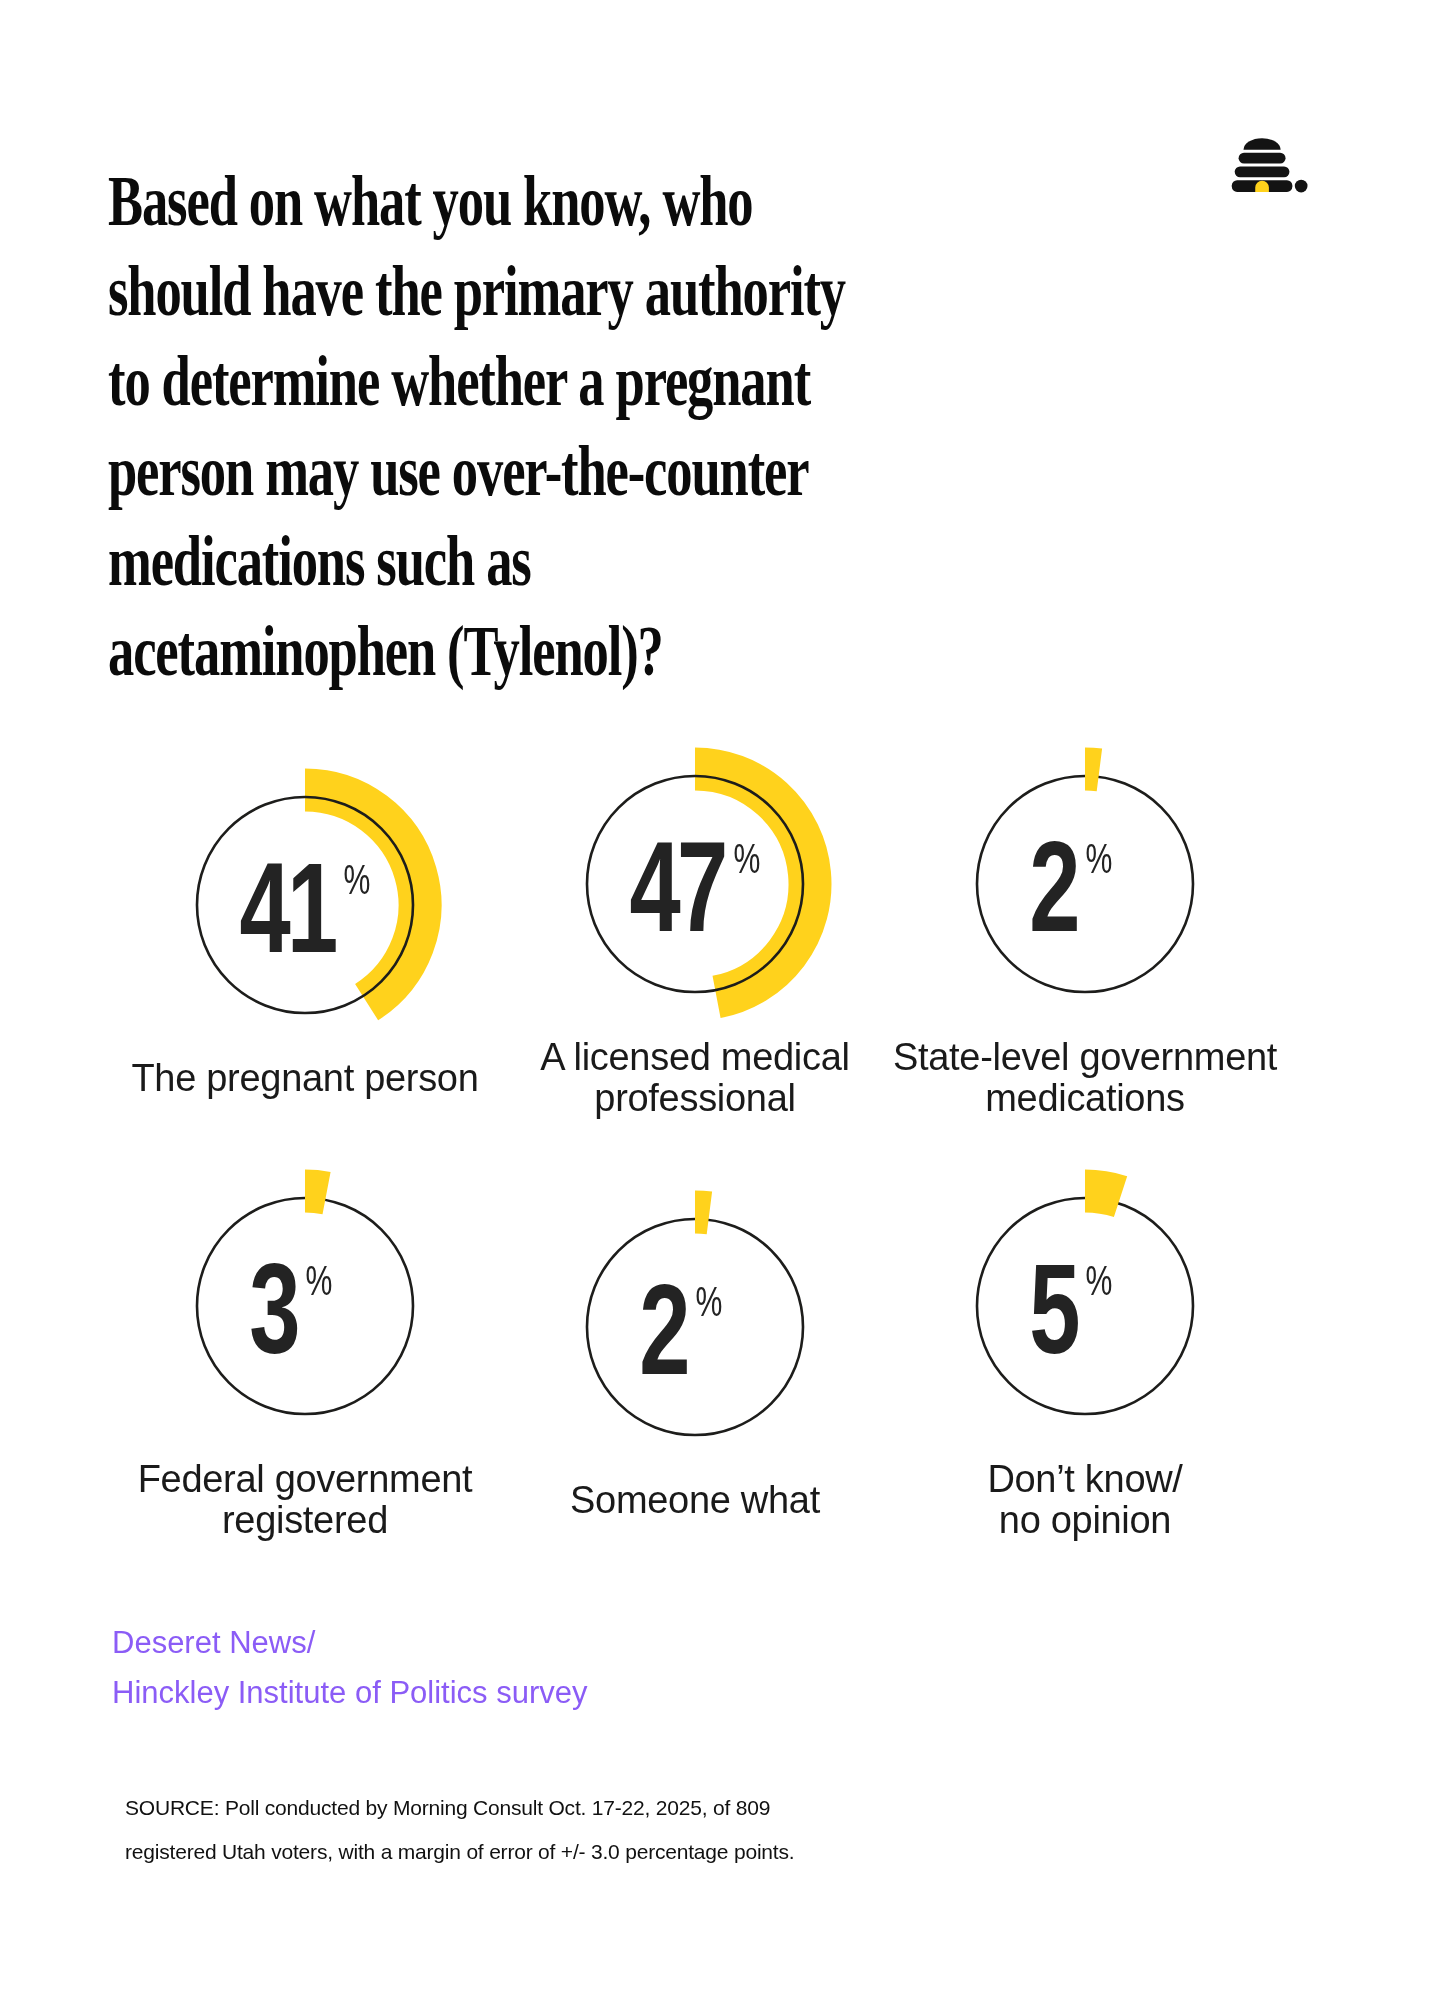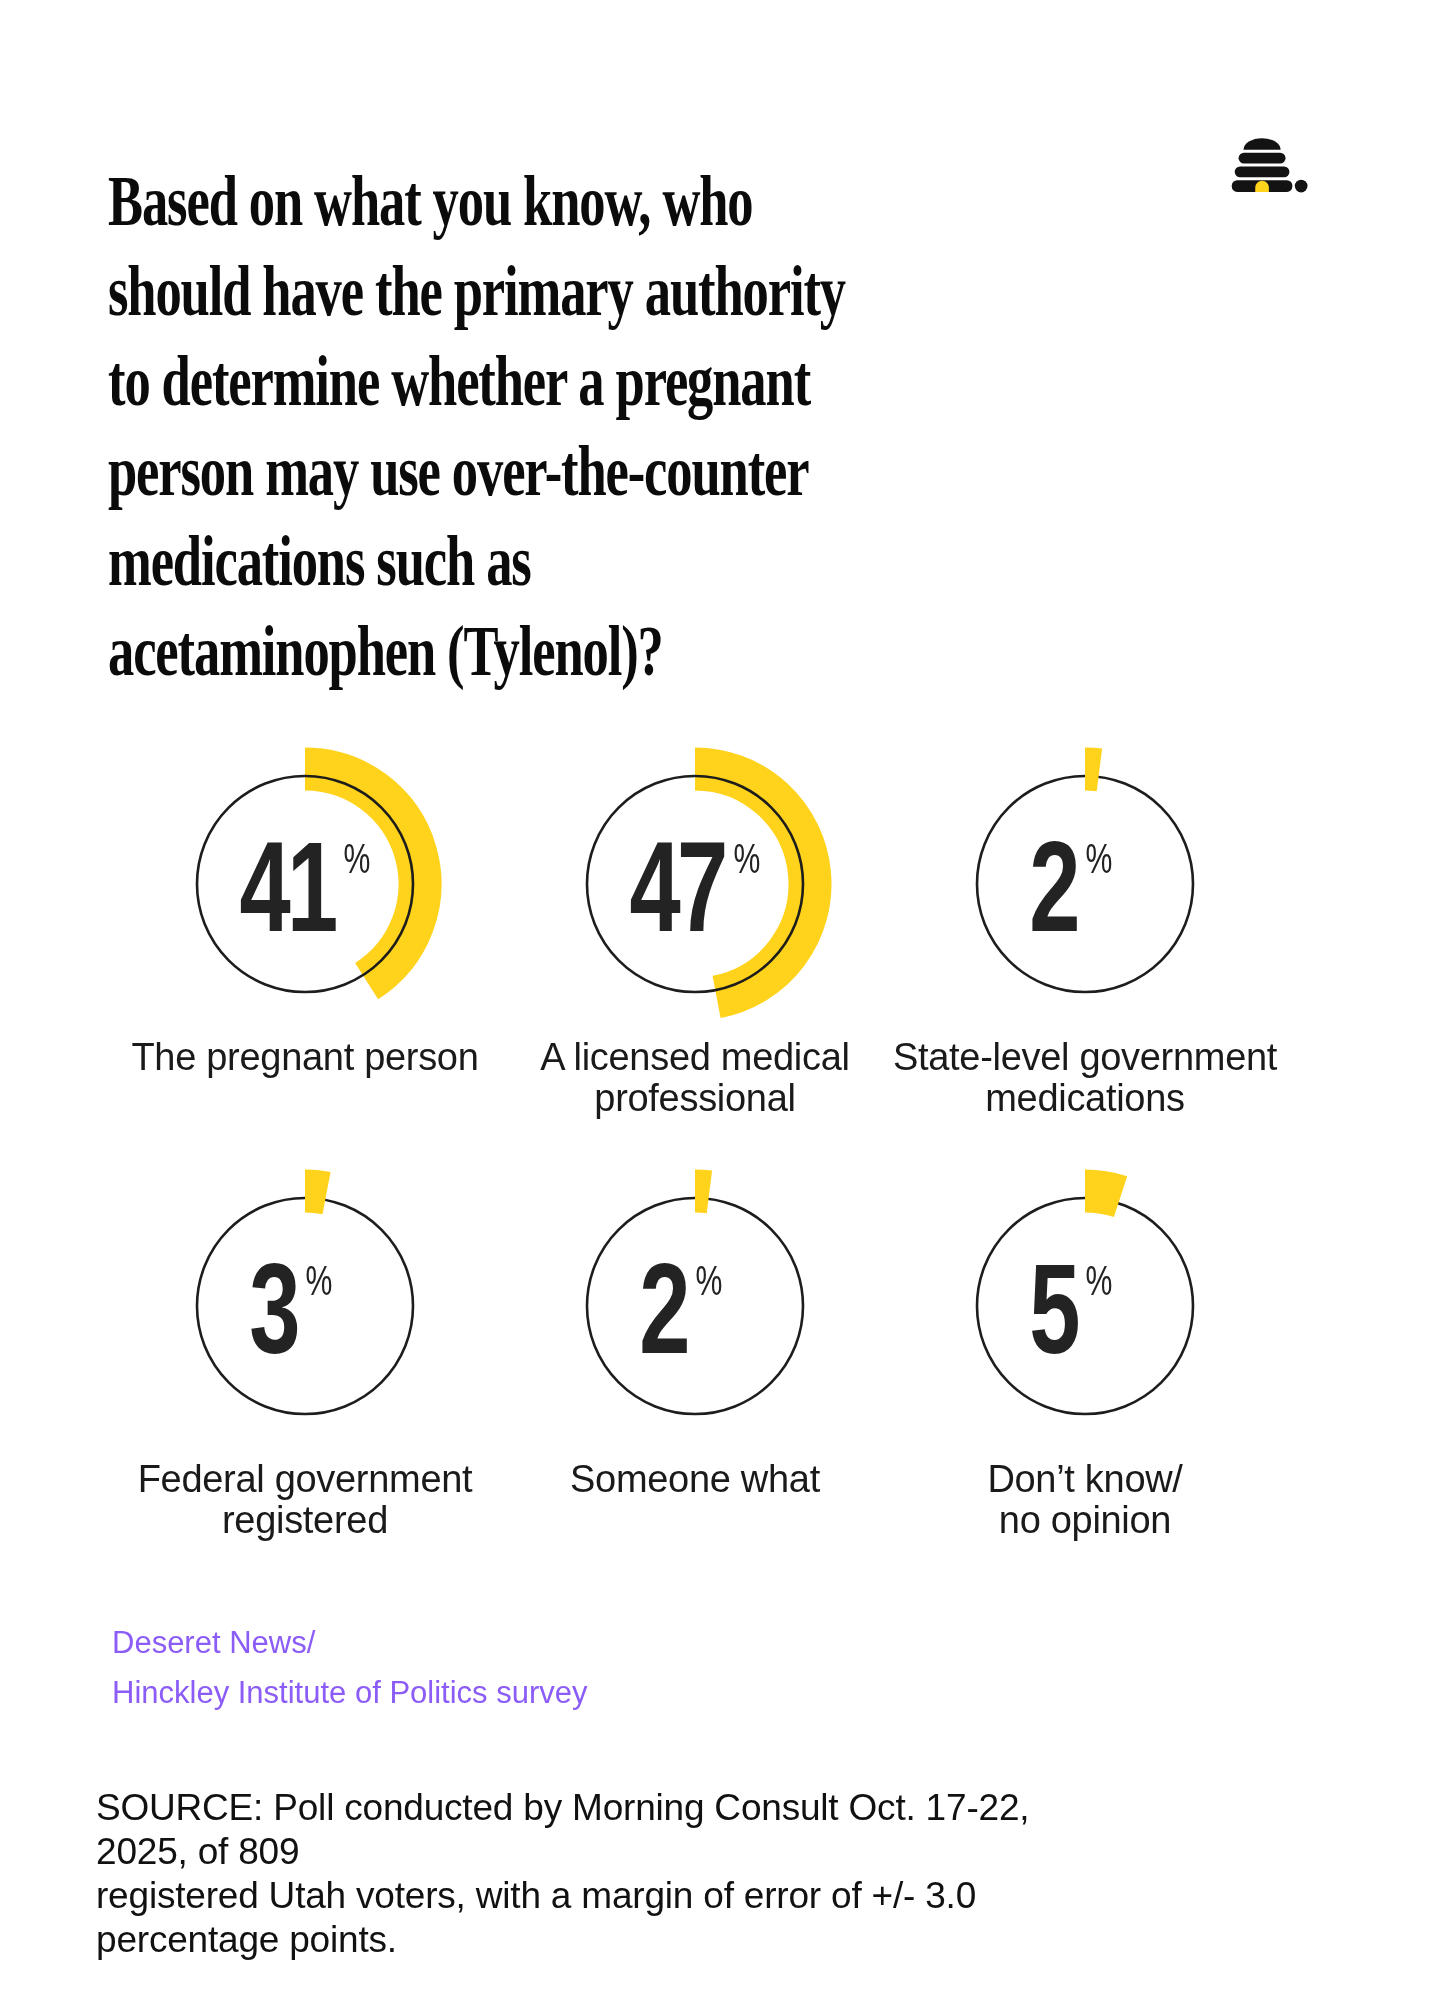--- a/index.html
+++ b/index.html
@@ -17,43 +17,43 @@
   .title{
     position:absolute;left:108px;top:156px;margin:0;width:1310px;
     font-family:"Liberation Serif",serif;font-weight:700;
     font-size:71px;line-height:90px;letter-spacing:-1.5px;color:#0b0b0b;
     white-space:pre-line;transform:scaleX(0.74);transform-origin:0 0;
   }
   
   .donut-row{position:absolute;left:110px;width:1170px;display:flex;}
   .row-1{top:744px;}
   .row-2{top:1166px;}
-  .donut-cell{width:390px;display:flex;flex-direction:column;align-items:center;}
+  .donut-cell{width:390px;display:flex;flex-direction:column;align-items:center;justify-content:center;}
   .donut-wrap{position:relative;width:280px;height:280px;}
   .donut-wrap svg{display:block;}
   .donut-num{
     position:absolute;inset:0;display:flex;align-items:center;justify-content:center;
     pointer-events:none;
   }
   .num-group{display:flex;align-items:flex-start;transform:translateY(3px) scaleX(0.72);}
   .num-group.shift{transform:translate(-14px,3px) scaleX(0.72);}
   .num{font-weight:700;font-size:128px;line-height:96px;letter-spacing:-5px;color:#232323;}
   .sym{font-weight:400;font-size:42px;line-height:40px;margin-left:12px;margin-top:0;color:#232323;}
   .donut-label{
     margin-top:13px;font-size:38px;line-height:41px;color:#1a1a1a;
     text-align:center;white-space:pre-line;letter-spacing:-0.3px;
   }
   
   .credit{
     position:absolute;left:112px;top:1618px;
     font-size:31px;line-height:50px;color:#8b5cf6;white-space:pre-line;
   }
   .source{
-    position:absolute;left:96px;top:1786px;width:980px;
-    font-size:37px;line-height:44px;color:#111111;white-space:pre-line;letter-spacing:-0.2px;
+    position:absolute;left:125px;top:1786px;width:980px;
+    font-size:21px;line-height:44px;color:#111111;white-space:pre-line;letter-spacing:-0.2px;
   }
 </style>
 </head>
 <body>
 
 <div class="page">
 
   <div class="logo-block">
     <svg viewBox="0 0 88 60" width="86" height="59" aria-hidden="true">
       <g fill="#131313">

